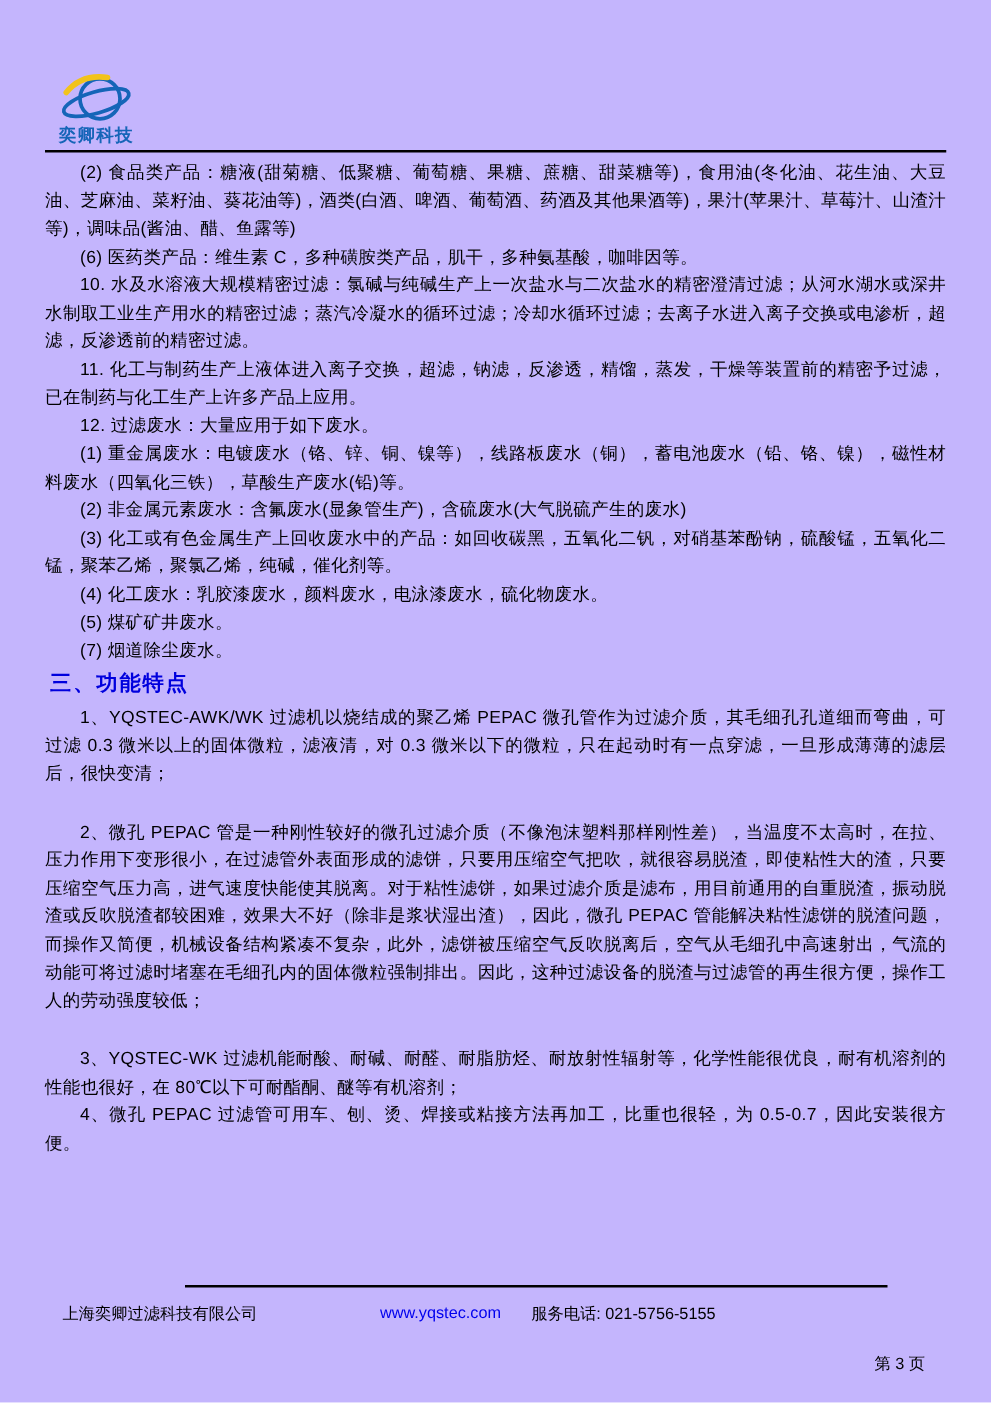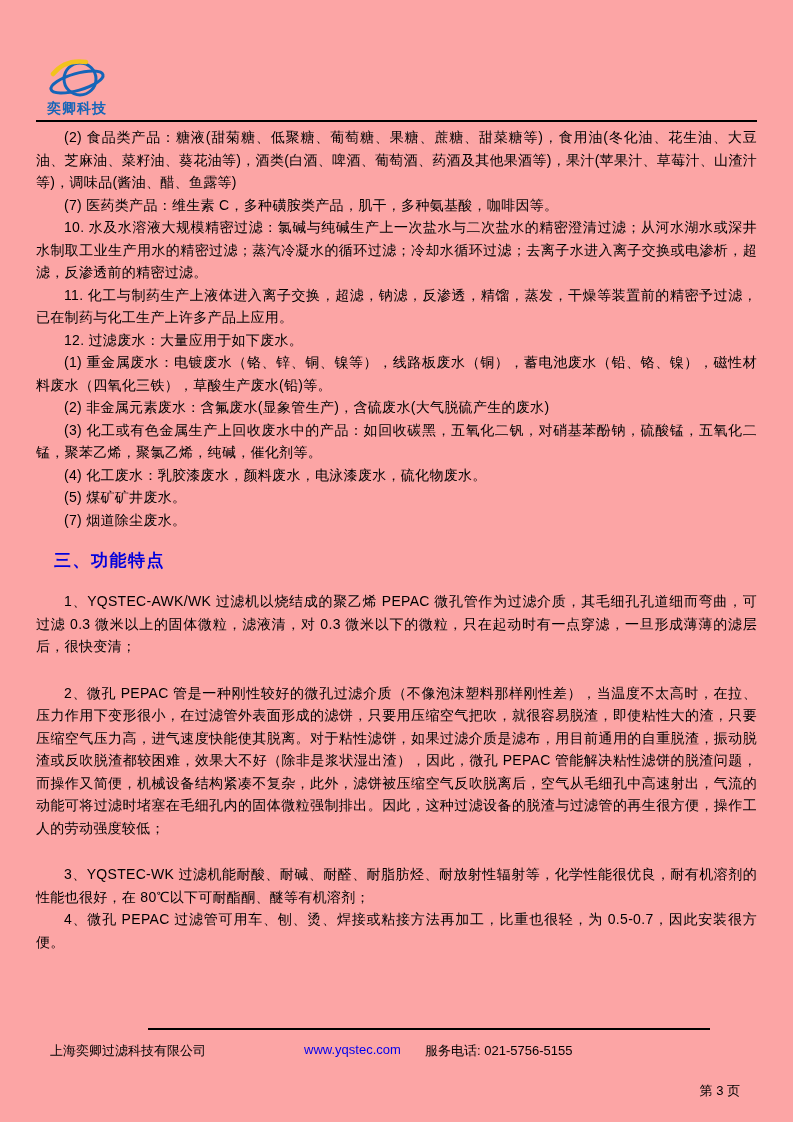--- a/index.html
+++ b/index.html
@@ -1,19 +1,19 @@
 <!DOCTYPE html>
 <html><head>
 <meta charset="utf-8">
 <style>
   html,body { margin:0; padding:0; background:#ffffff; }
   .page {
     position:relative;
     width:793px; height:1122px;
-    background:#fca5a5;
+    background:#c4b5fd;
     font-family:"Liberation Sans", sans-serif;
     overflow:hidden;
     color:#000;
   }
   
   .logo-wrap { position:absolute; left:46px; top:58px; width:70px; height:60px; }
   .logo-text {
     position:absolute; left:47px; top:100px;
     font-size:14px; font-weight:bold; color:#1565b8; letter-spacing:1px;
     white-space:nowrap;
@@ -32,21 +32,21 @@
     position:absolute; left:36px; right:36px; top:126px;
   }
   .para {
     margin:0;
     font-size:14px; line-height:22.5px;
     text-align:justify; text-indent:2em;
     letter-spacing:0.3px;
     word-break:break-all;
   }
   .section-heading {
-    margin:18px;
+    margin:4px;
     font-size:17px; line-height:23px;
     font-weight:bold; color:#0000dd; letter-spacing:1.5px;
   }
   .gap-before { margin-top:24px; }
   
   .footer-rule {
     position:absolute; left:148px; width:562px; top:1028px;
     border-top:2px solid #000; height:0;
   }
   .footer-text { position:absolute; top:1042px; font-size:13px; white-space:nowrap; }
@@ -65,21 +65,21 @@
       <circle cx="34" cy="21" r="16" fill="none" stroke="#1565b8" stroke-width="3"></circle>
       <ellipse cx="31" cy="24" rx="27" ry="8.5" fill="none" stroke="#1565b8" stroke-width="3" transform="rotate(-16 31 24)"></ellipse>
       <path d="M7 16 Q19 1 40 4" stroke="#f2c31c" stroke-width="4.5" fill="none" stroke-linecap="round"></path>
     </svg>
   </div>
   <div class="logo-text">奕卿科技</div>
   <div class="header-rule"></div>
 
   <div class="content">
     <p class="para">(2) 食品类产品：糖液(甜菊糖、低聚糖、葡萄糖、果糖、蔗糖、甜菜糖等)，食用油(冬化油、花生油、大豆油、芝麻油、菜籽油、葵花油等)，酒类(白酒、啤酒、葡萄酒、药酒及其他果酒等)，果汁(苹果汁、草莓汁、山渣汁等)，调味品(酱油、醋、鱼露等)</p>
-    <p class="para">(7) 医药类产品：维生素 C，多种磺胺类产品，肌干，多种氨基酸，咖啡因等。</p>
+    <p class="para">(6) 医药类产品：维生素 C，多种磺胺类产品，肌干，多种氨基酸，咖啡因等。</p>
     <p class="para">10. 水及水溶液大规模精密过滤：氯碱与纯碱生产上一次盐水与二次盐水的精密澄清过滤；从河水湖水或深井水制取工业生产用水的精密过滤；蒸汽冷凝水的循环过滤；冷却水循环过滤；去离子水进入离子交换或电渗析，超滤，反渗透前的精密过滤。</p>
     <p class="para">11. 化工与制药生产上液体进入离子交换，超滤，钠滤，反渗透，精馏，蒸发，干燥等装置前的精密予过滤，已在制药与化工生产上许多产品上应用。</p>
     <p class="para">12. 过滤废水：大量应用于如下废水。</p>
     <p class="para">(1) 重金属废水：电镀废水（铬、锌、铜、镍等），线路板废水（铜），蓄电池废水（铅、铬、镍），磁性材料废水（四氧化三铁），草酸生产废水(铅)等。</p>
     <p class="para">(2) 非金属元素废水：含氟废水(显象管生产)，含硫废水(大气脱硫产生的废水)</p>
     <p class="para">(3) 化工或有色金属生产上回收废水中的产品：如回收碳黑，五氧化二钒，对硝基苯酚钠，硫酸锰，五氧化二锰，聚苯乙烯，聚氯乙烯，纯碱，催化剂等。</p>
     <p class="para">(4) 化工废水：乳胶漆废水，颜料废水，电泳漆废水，硫化物废水。</p>
     <p class="para">(5) 煤矿矿井废水。</p>
     <p class="para">(7) 烟道除尘废水。</p>
 

